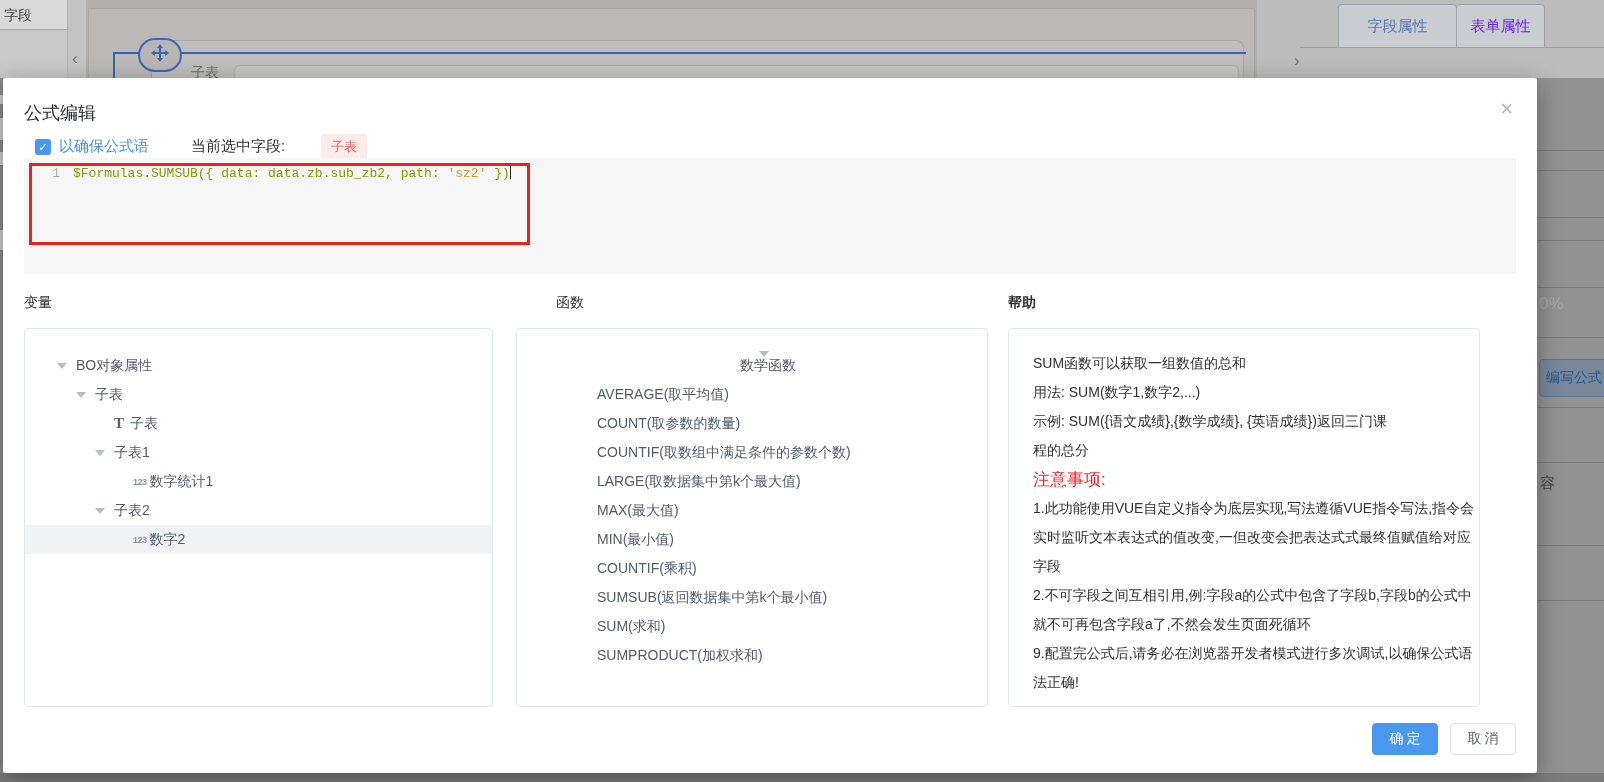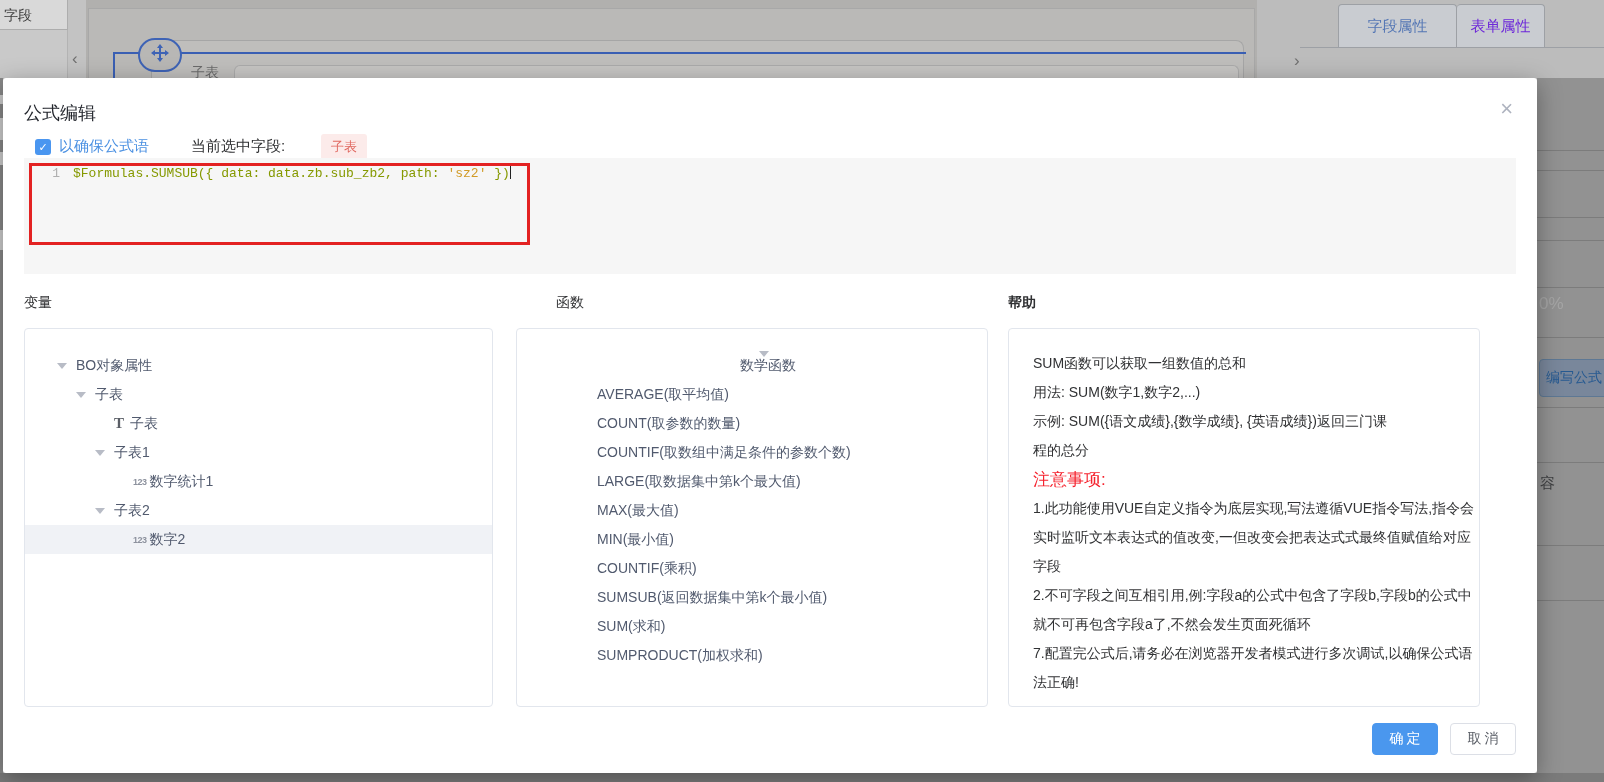--- a/index.html
+++ b/index.html
@@ -242,21 +242,21 @@
           <div class="hl">SUM函数可以获取一组数值的总和</div>
           <div class="hl">用法: SUM(数字1,数字2,...)</div>
           <div class="hl">示例: SUM({语文成绩},{数学成绩}, {英语成绩})返回三门课</div>
           <div class="hl">程的总分</div>
           <div class="hl hred">注意事项:</div>
           <div class="hl">1.此功能使用VUE自定义指令为底层实现,写法遵循VUE指令写法,指令会</div>
           <div class="hl">实时监听文本表达式的值改变,一但改变会把表达式式最终值赋值给对应</div>
           <div class="hl">字段</div>
           <div class="hl">2.不可字段之间互相引用,例:字段a的公式中包含了字段b,字段b的公式中</div>
           <div class="hl">就不可再包含字段a了,不然会发生页面死循环</div>
-          <div class="hl">7.配置完公式后,请务必在浏览器开发者模式进行多次调试,以确保公式语</div>
+          <div class="hl">9.配置完公式后,请务必在浏览器开发者模式进行多次调试,以确保公式语</div>
           <div class="hl">法正确!</div>
         </div>
     </div>
 
     <div class="btn btn-ok">
       <span>确定</span>
     </div>
     <div class="btn btn-cancel">
       <span>取消</span>
     </div>

